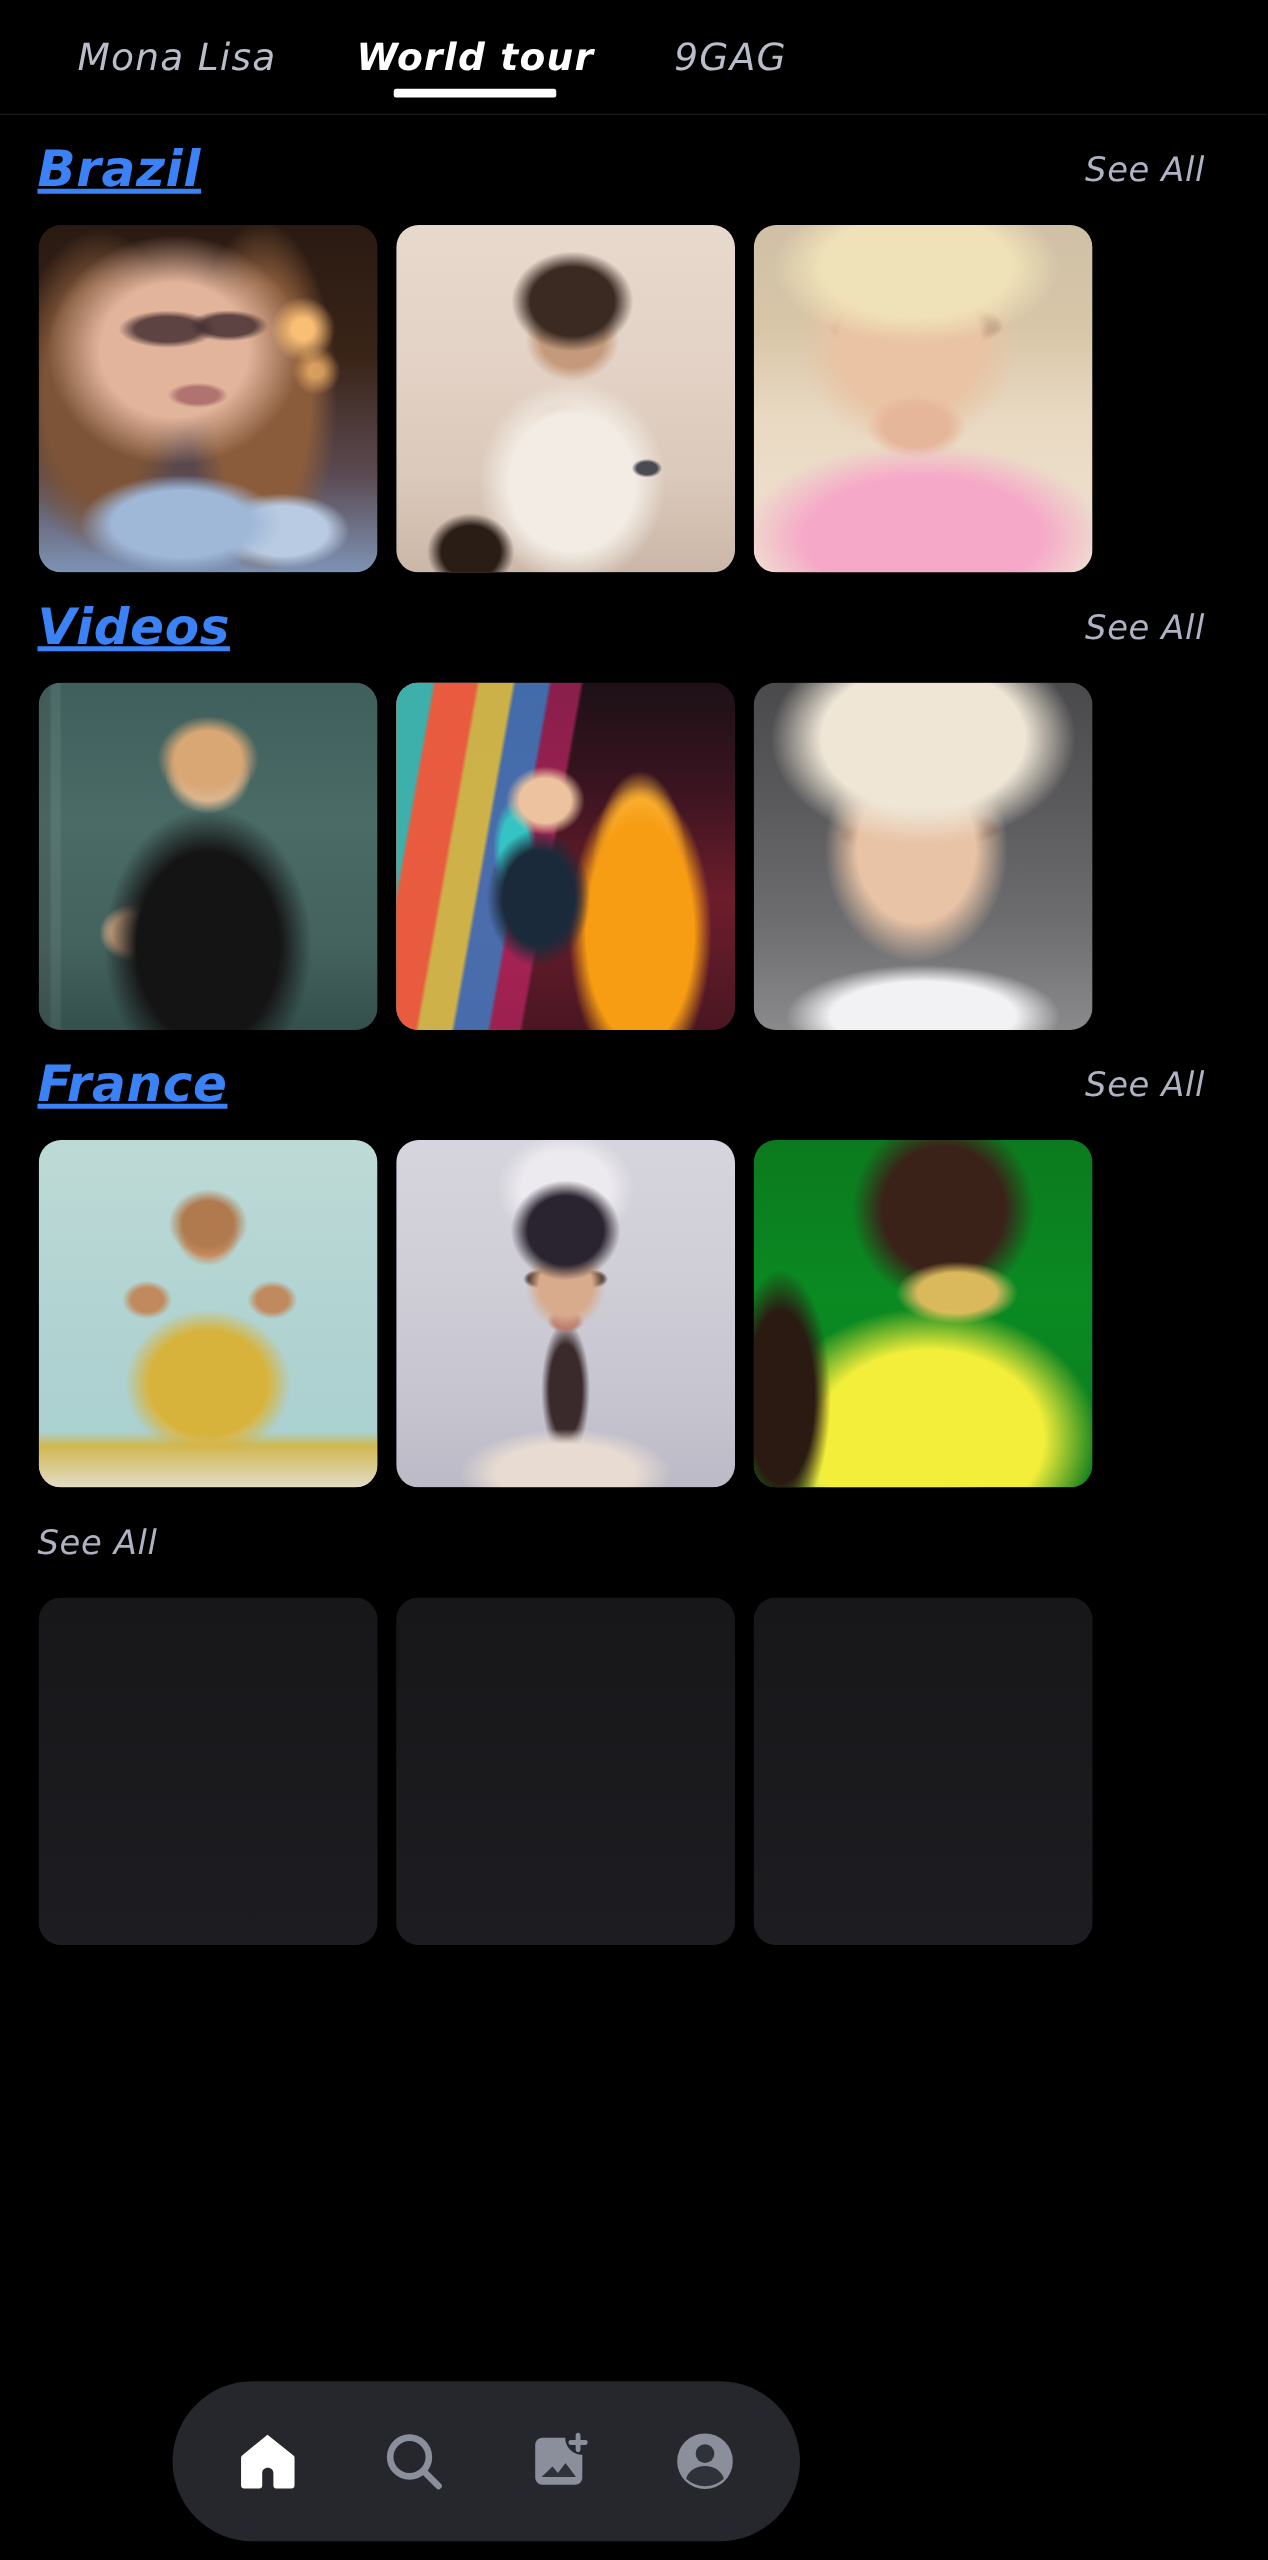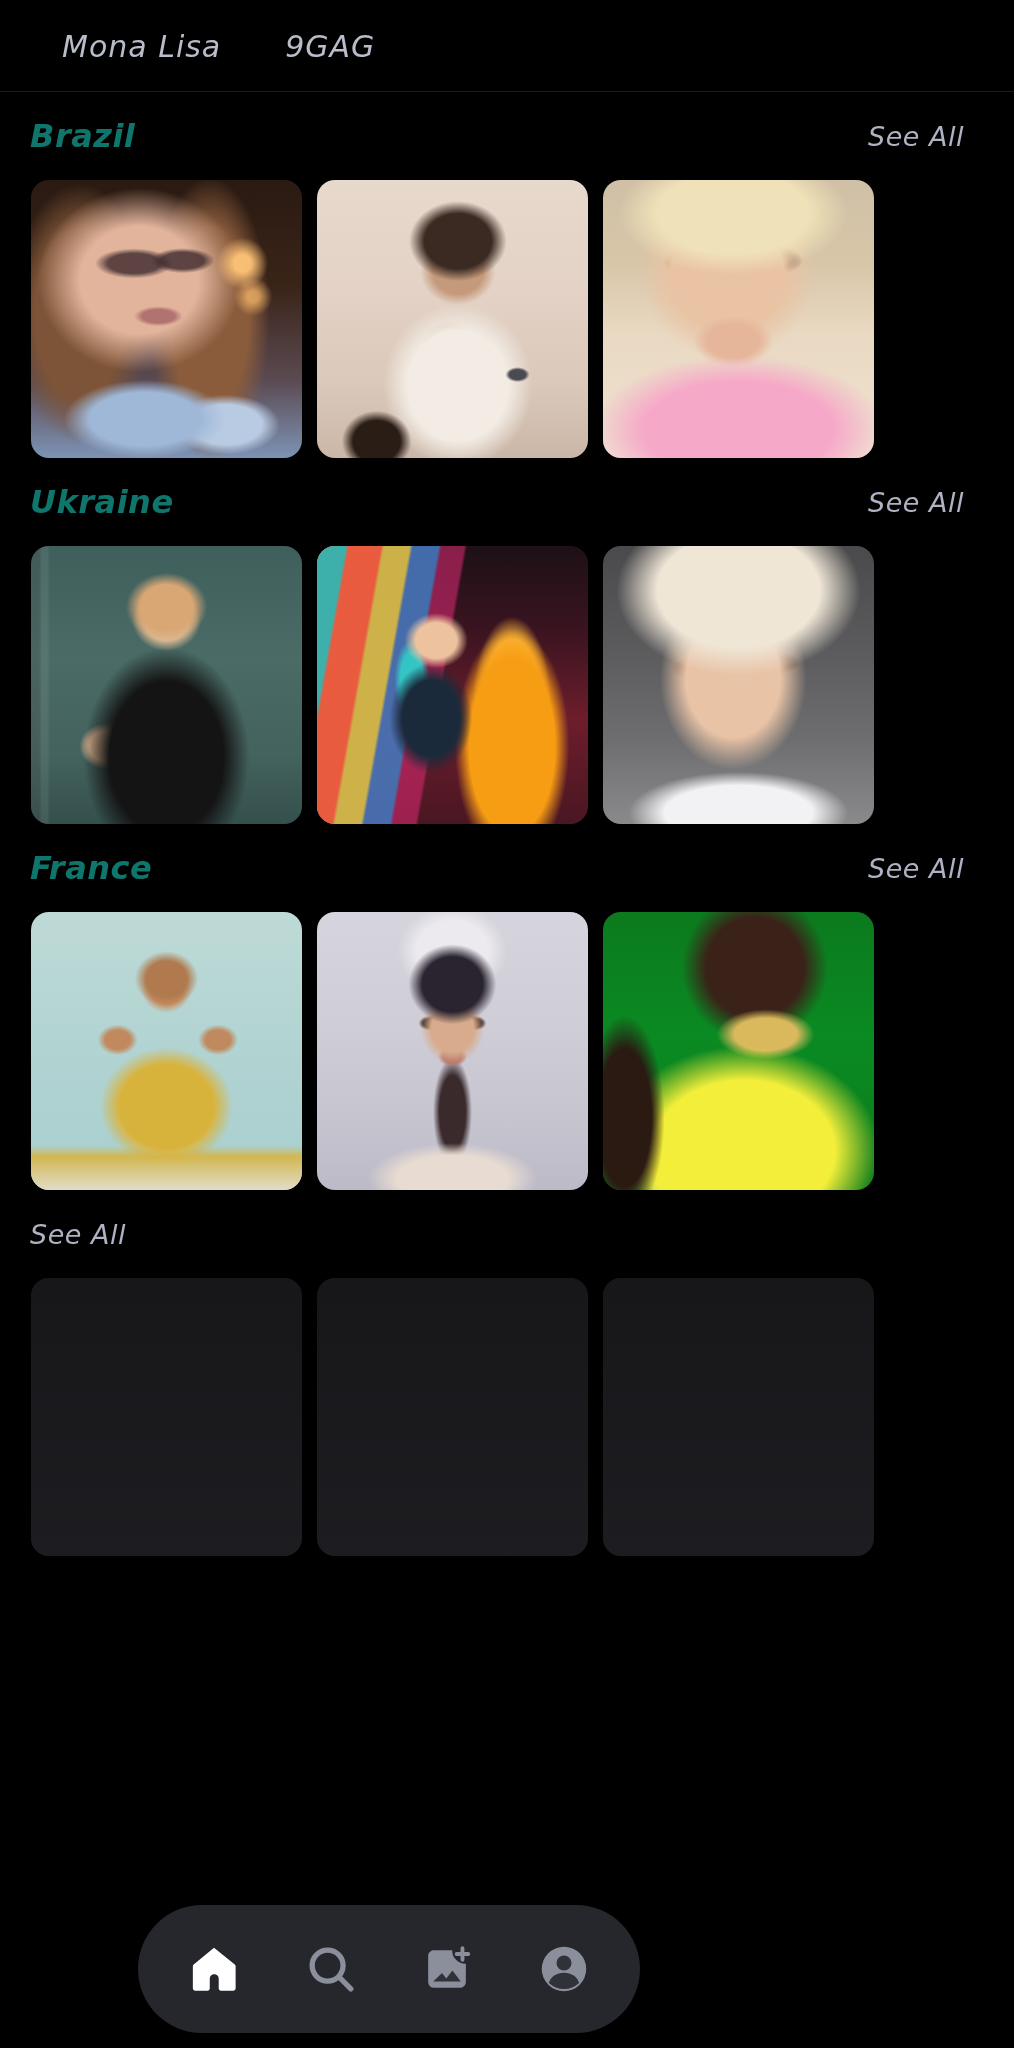--- a/index.html
+++ b/index.html
@@ -60,25 +60,26 @@
   .section-header {
     position:relative;
     height:88px;
     display:flex;
     align-items:center;
     justify-content:space-between;
     padding:0 30px 0 30px;
   }
   .section-title {
     font-family:"DejaVu Sans", sans-serif;
-    font-size:32px;
+    font-size:40px;
     font-style:italic;
     font-weight:700;
-    color:#0f766e;
+    color:#3b82f6;
     letter-spacing:0.5px;
+    text-decoration:underline;
   }
   .see-all {
     font-family:"DejaVu Sans", sans-serif;
     font-size:27px;
     font-style:italic;
     font-weight:400;
     color:#aeb2c2;
     letter-spacing:0.5px;
     padding-right:20px;
   }
@@ -128,20 +129,24 @@
 </head>
 <body>
 
 <div id="app">
 
   <div class="tabbar">
     <div class="tab">
       <span>Mona Lisa</span>
 
     </div>
+    <div class="tab active">
+      <span>World tour</span>
+      <span class="tab-underline"></span>
+    </div>
     <div class="tab">
       <span>9GAG</span>
 
     </div>
 
     <div class="tabbar-divider"></div>
   </div>
 
   <div class="section">
     <div class="section-header">
@@ -211,21 +216,21 @@
               radial-gradient(ellipse 16% 10% at 48% 58%, #e6b69a 0 60%, rgba(230,182,154,0) 92%)
           "></div>
         </div>
       </div>
 
     </div>
   </div>
 
   <div class="section">
     <div class="section-header">
-      <span class="section-title">Ukraine</span>
+      <span class="section-title">Videos</span>
       <span class="see-all">See All</span>
     </div>
     <div class="card-row">
 
       <div class="card">
         <div class="thumb">
           <div class="ph" style="background:
               linear-gradient(180deg, #3f5f5c 0%, #4a6b66 40%, #44625e 75%, #34504d 100%)
           "></div>
           <div class="ph" style="background:

